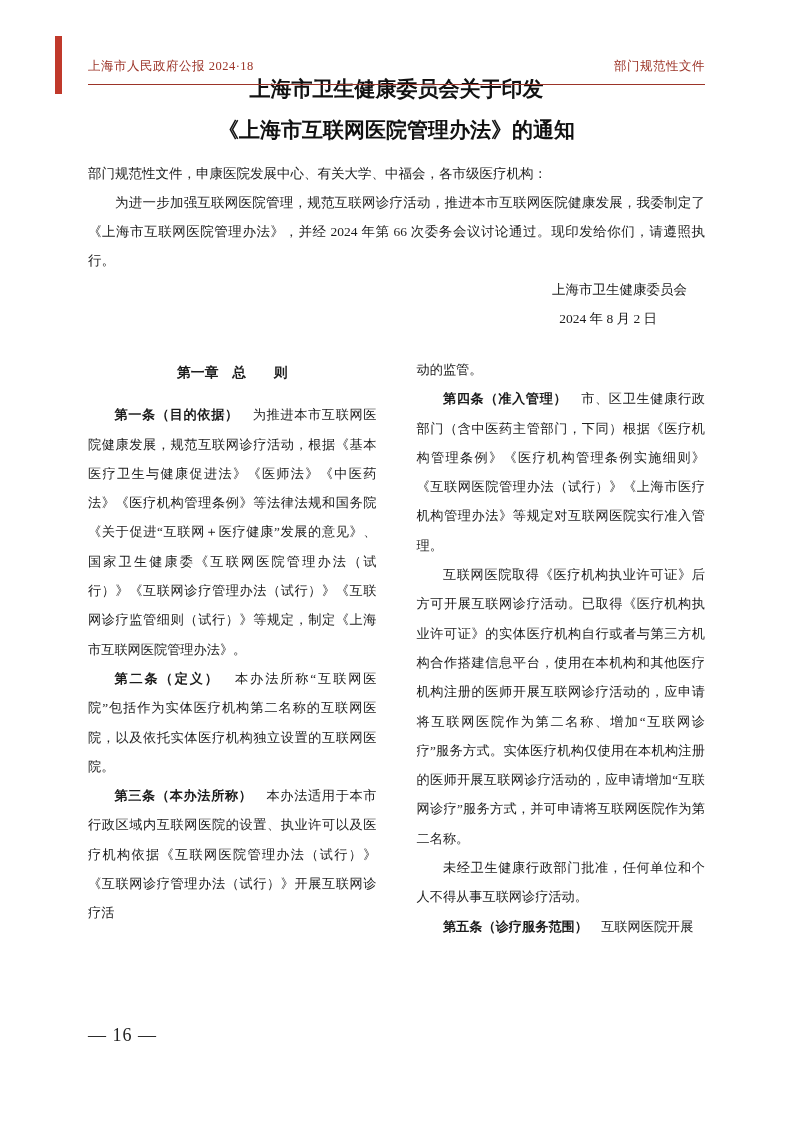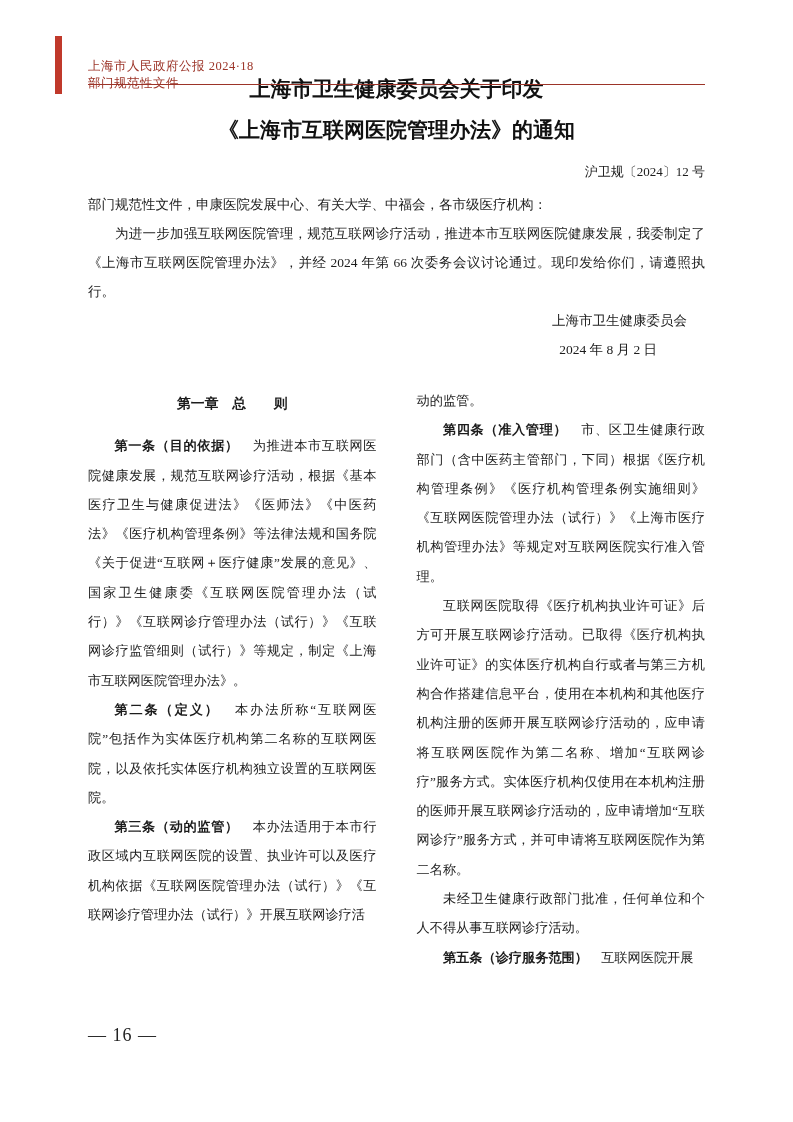--- a/index.html
+++ b/index.html
@@ -16,21 +16,21 @@
   
   .red-bar {
     position: absolute; left: 55px; top: 36px;
     width: 7px; height: 58px; background: #c0392b;
   }
 
   
   .header {
     position: absolute; top: 58px; left: 88px; right: 88px;
     display: flex; justify-content: space-between; align-items: baseline;
-    font-size: 12.5px; color: #9c3428; letter-spacing: 0.5px; flex-direction: column;
+    font-size: 12.5px; color: #9c3428; letter-spacing: 0.5px;
   }
   .header-rule {
     position: absolute; top: 84px; left: 88px; right: 88px;
     border-top: 1.5px solid #9c3428;
   }
 
   .content { padding: 0 88px; }
 
   .notice-title {
     padding-top: 68px;
@@ -101,38 +101,37 @@
   </div>
   <div class="header-rule"></div>
 
   <main class="content">
 
     <h1 class="notice-title">
       <span>上海市卫生健康委员会关于印发</span><br>
       <span>《上海市互联网医院管理办法》的通知</span>
     </h1>
 
-    <div class="doc-number">沪卫规〔2024〕12 号</div>
 
     <div class="notice-body">
       <p>部门规范性文件，申康医院发展中心、有关大学、中福会，各市级医疗机构：</p>
       <p class="indent">为进一步加强互联网医院管理，规范互联网诊疗活动，推进本市互联网医院健康发展，我委制定了《上海市互联网医院管理办法》，并经 2024 年第 66 次委务会议讨论通过。现印发给你们，请遵照执行。</p>
     </div>
 
     <div class="signature">上海市卫生健康委员会</div>
     <div class="sign-date">2024 年 8 月 2 日</div>
 
 
     <div class="columns">
 
       <div class="col">
         <div class="chapter">第一章　总　　则</div>
         <p class="indent"><b class="lead">第一条（目的依据）</b><span>　为推进本市互联网医院健康发展，规范互联网诊疗活动，根据《基本医疗卫生与健康促进法》《医师法》《中医药法》《医疗机构管理条例》等法律法规和国务院《关于促进“互联网＋医疗健康”发展的意见》、国家卫生健康委《互联网医院管理办法（试行）》《互联网诊疗管理办法（试行）》《互联网诊疗监管细则（试行）》等规定，制定《上海市互联网医院管理办法》。</span></p>
         <p class="indent"><b class="lead">第二条（定义）</b><span>　本办法所称“互联网医院”包括作为实体医疗机构第二名称的互联网医院，以及依托实体医疗机构独立设置的互联网医院。</span></p>
-        <p class="indent"><b class="lead">第三条（动的监管）</b><span>　本办法适用于本市行政区域内互联网医院的设置、执业许可以及医疗机构依据《互联网医院管理办法（试行）》《互联网诊疗管理办法（试行）》开展互联网诊疗活</span></p>
+        <p class="indent"><b class="lead">第三条（本办法所称）</b><span>　本办法适用于本市行政区域内互联网医院的设置、执业许可以及医疗机构依据《互联网医院管理办法（试行）》《互联网诊疗管理办法（试行）》开展互联网诊疗活</span></p>
       </div>
 
       <div class="col">
         <p><span>动的监管。</span></p>
         <p class="indent"><b class="lead">第四条（准入管理）</b><span>　市、区卫生健康行政部门（含中医药主管部门，下同）根据《医疗机构管理条例》《医疗机构管理条例实施细则》《互联网医院管理办法（试行）》《上海市医疗机构管理办法》等规定对互联网医院实行准入管理。</span></p>
         <p class="indent"><span>互联网医院取得《医疗机构执业许可证》后方可开展互联网诊疗活动。已取得《医疗机构执业许可证》的实体医疗机构自行或者与第三方机构合作搭建信息平台，使用在本机构和其他医疗机构注册的医师开展互联网诊疗活动的，应申请将互联网医院作为第二名称、增加“互联网诊疗”服务方式。实体医疗机构仅使用在本机构注册的医师开展互联网诊疗活动的，应申请增加“互联网诊疗”服务方式，并可申请将互联网医院作为第二名称。</span></p>
         <p class="indent"><span>未经卫生健康行政部门批准，任何单位和个人不得从事互联网诊疗活动。</span></p>
         <p class="indent"><b class="lead">第五条（诊疗服务范围）</b><span>　互联网医院开展</span></p>
       </div>
 

